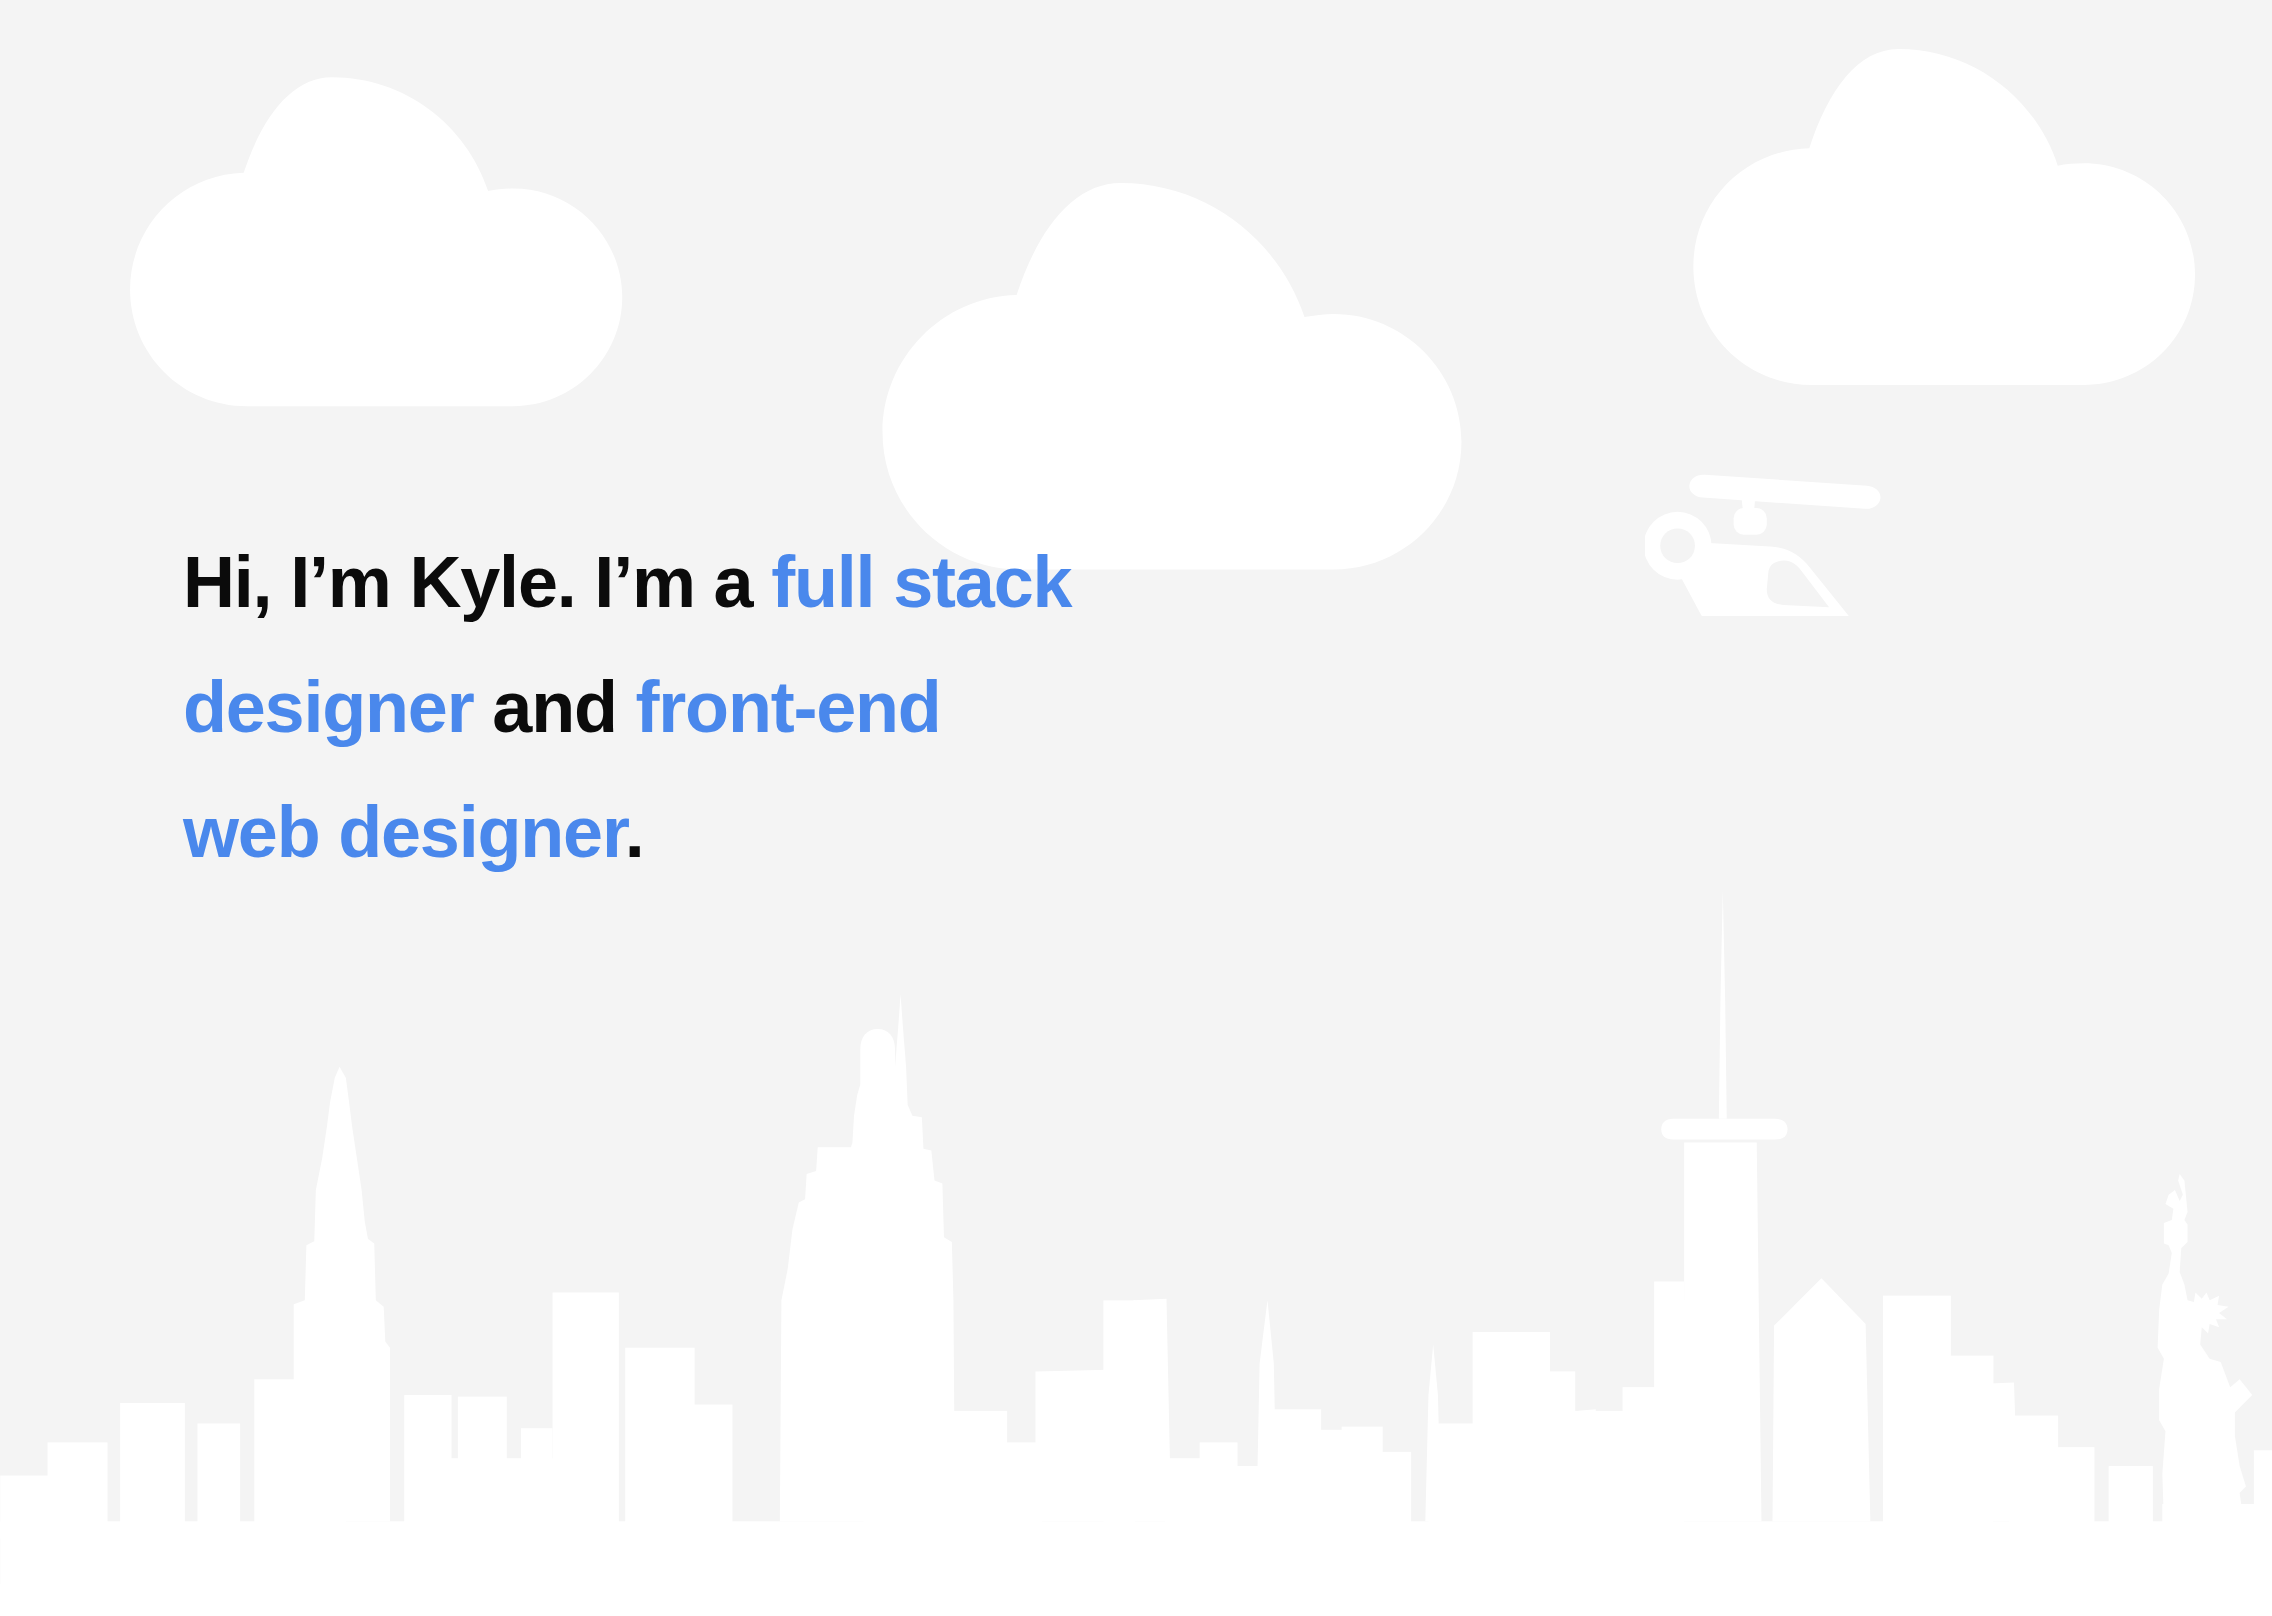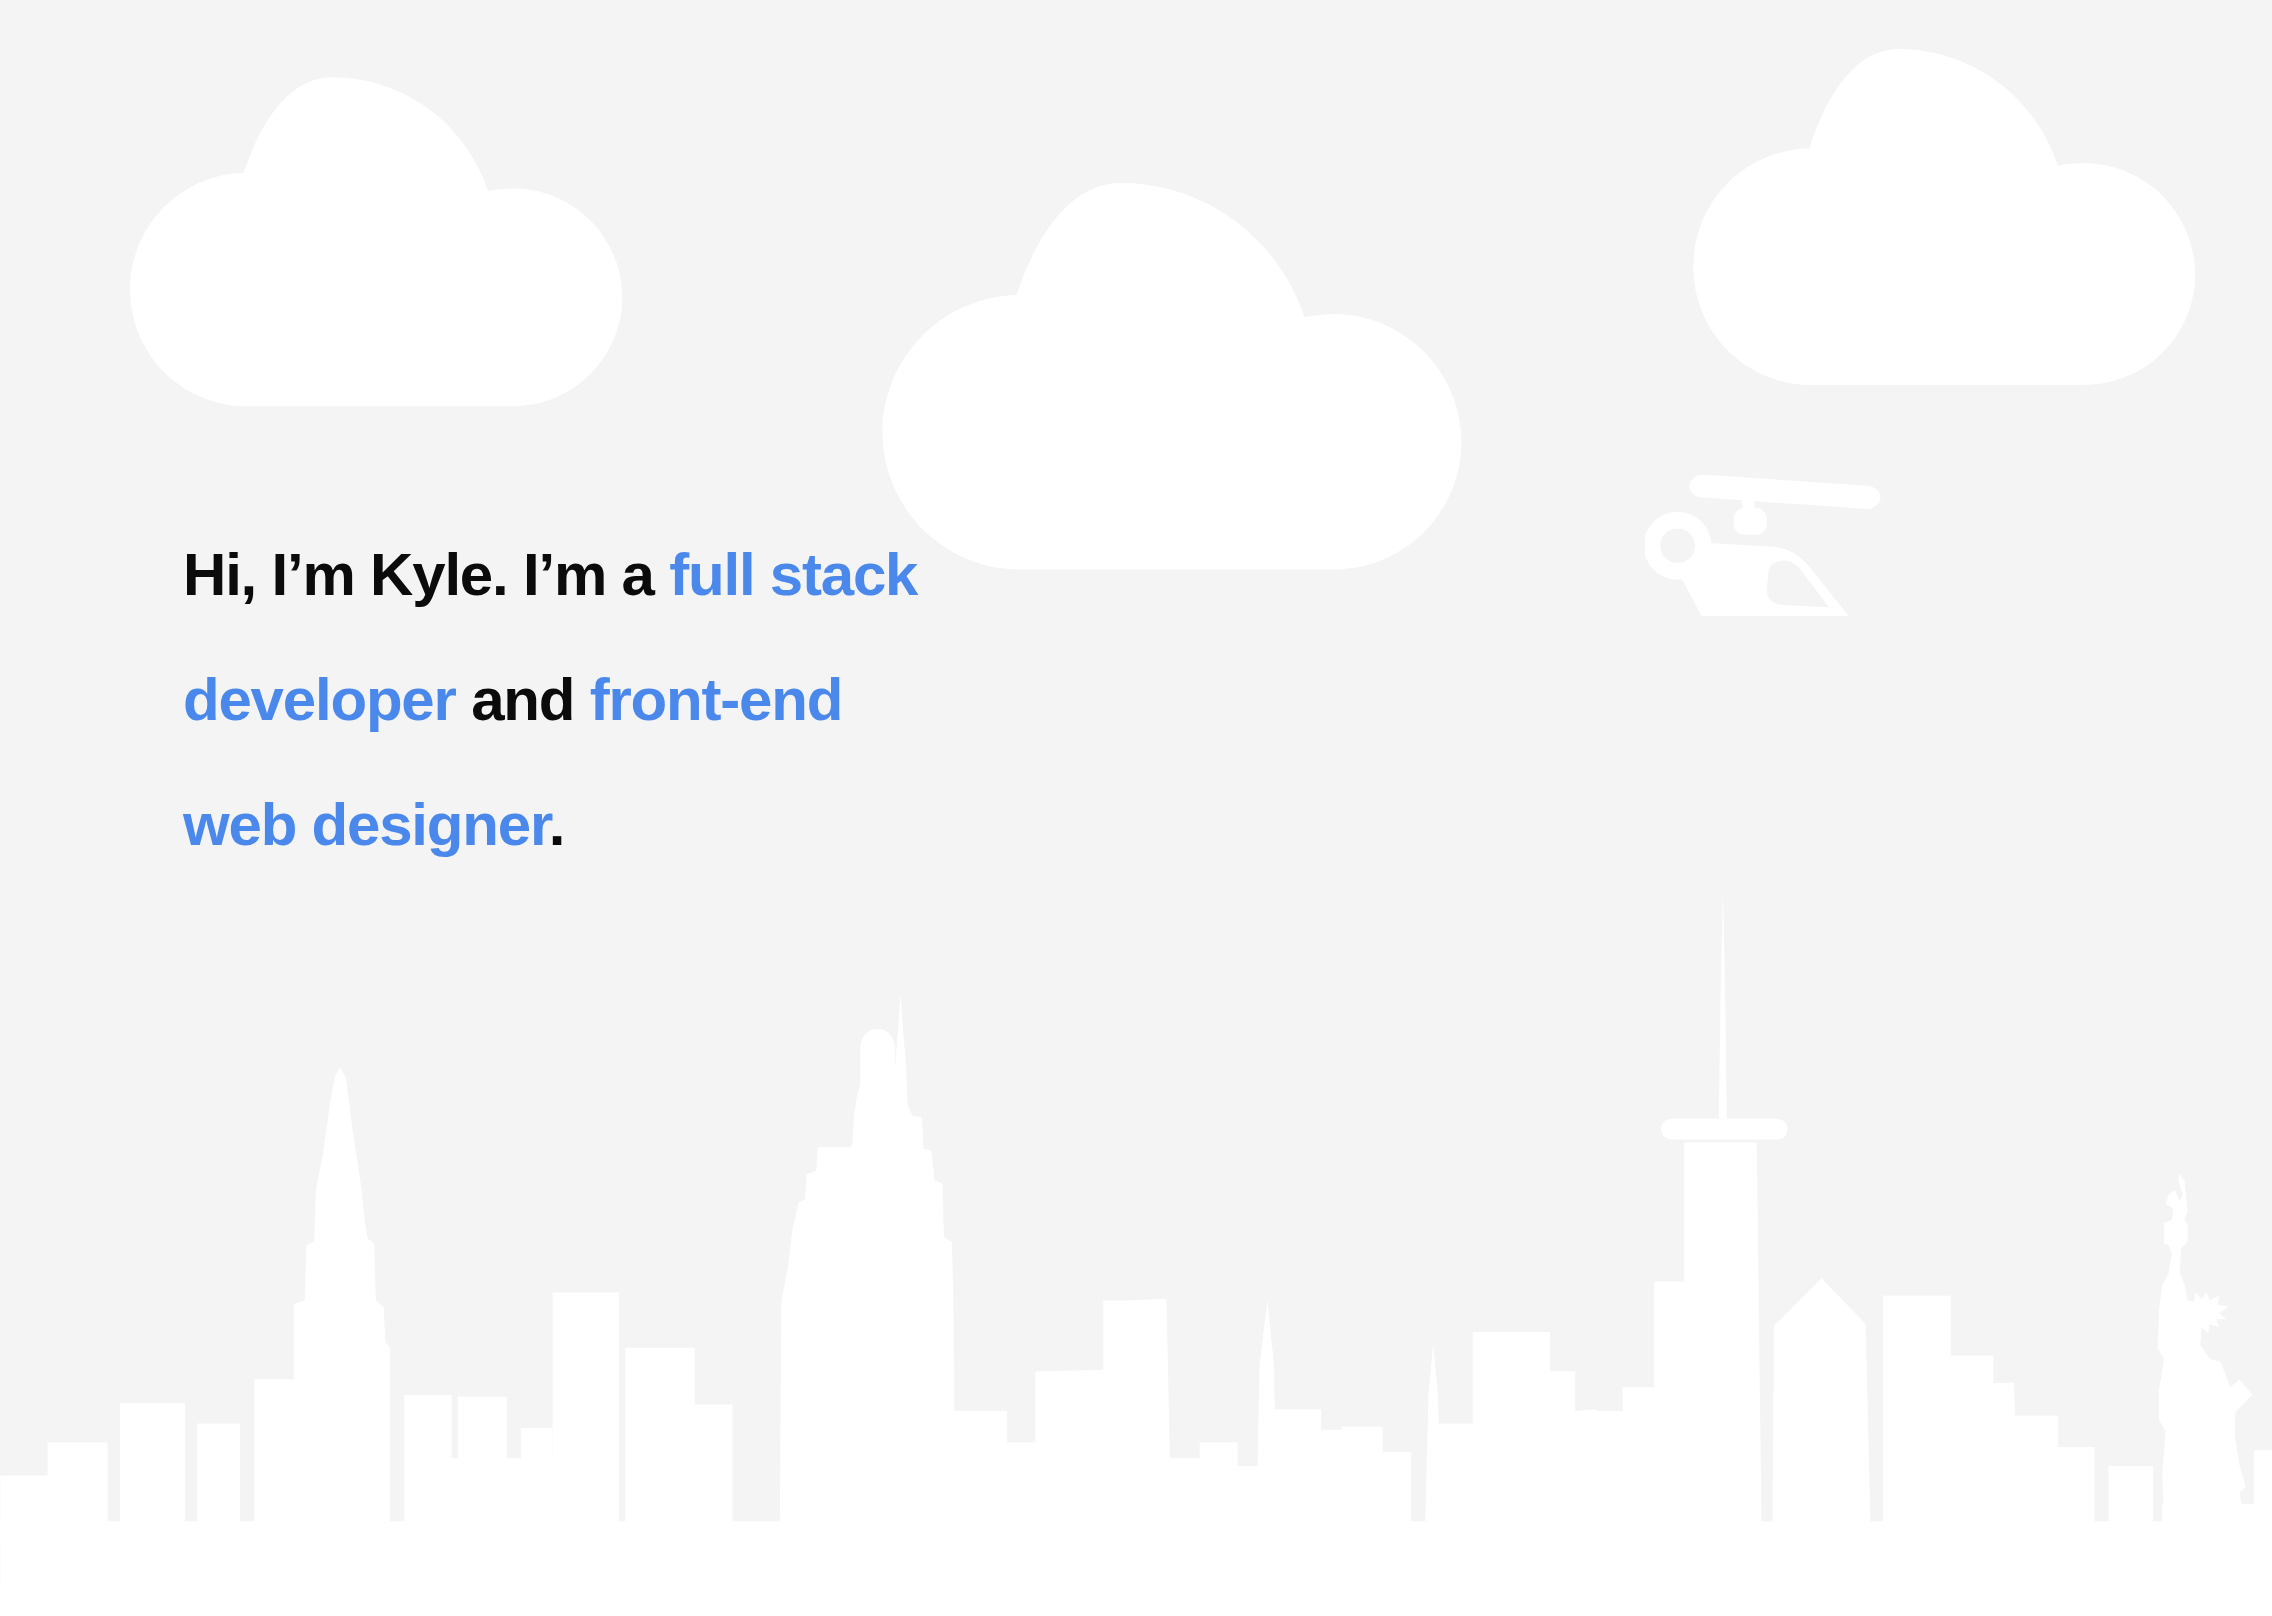--- a/index.html
+++ b/index.html
@@ -31,21 +31,21 @@
     pointer-events: none;
   }
   .sky-layer svg { display: block; }
 
   
   .headline {
     position: absolute;
     left: 183px;
     top: 472px;
     width: 1341px;
-    font-size: 60px;
+    font-size: 72px;
     line-height: 125px;
     font-weight: 700;
     letter-spacing: -1.2px;
     color: #0b0b0b;
     font-family: "Liberation Sans", sans-serif;
     white-space: normal;
   }
   .headline .accent { color: #4a88ec; }
   .headline .dark { color: #0b0b0b; }
 
@@ -122,21 +122,21 @@
           C 2719 207 2782 270 2782 348
           C 2782 426 2719 488 2641 488
           L 2296 488
           C 2212 488 2146 421 2146 338
           C 2146 256 2211 190 2293 188
           C 2317 114 2355 62 2406 62 Z"></path>
       </g>
     </svg>
   </div>
 
-  <h1 class="headline"><span class="dark">Hi, I’m Kyle. I’m a </span><span class="accent">full stack</span><br><span class="accent">developer</span><span class="dark"> and </span><span class="accent">front-end</span><br><span class="accent">web designer</span><span class="dark">.</span></h1>
+  <h1 class="headline"><span class="dark">Hi, I’m Kyle. I’m a </span><span class="accent">full stack</span><br><span class="accent">designer</span><span class="dark"> and </span><span class="accent">front-end</span><br><span class="accent">web designer</span><span class="dark">.</span></h1>
 
   <div class="heli-layer">
     <svg width="253" height="146" viewBox="0 0 320 185" xmlns="http://www.w3.org/2000/svg">
       <g fill="#ffffff">
 
         <path d="M 76 6 L 281 20 C 292 21 299 28 298 36 C 297 44 289 50 278 49 L 73 35 C 62 34 55 27 56 19 C 57 11 65 5 76 6 Z"></path>
 
         <path d="M 121 27 L 140 28 L 137 62 L 125 61 Z"></path>
 
         <rect x="112" y="48" width="42" height="34" rx="13"></rect>

